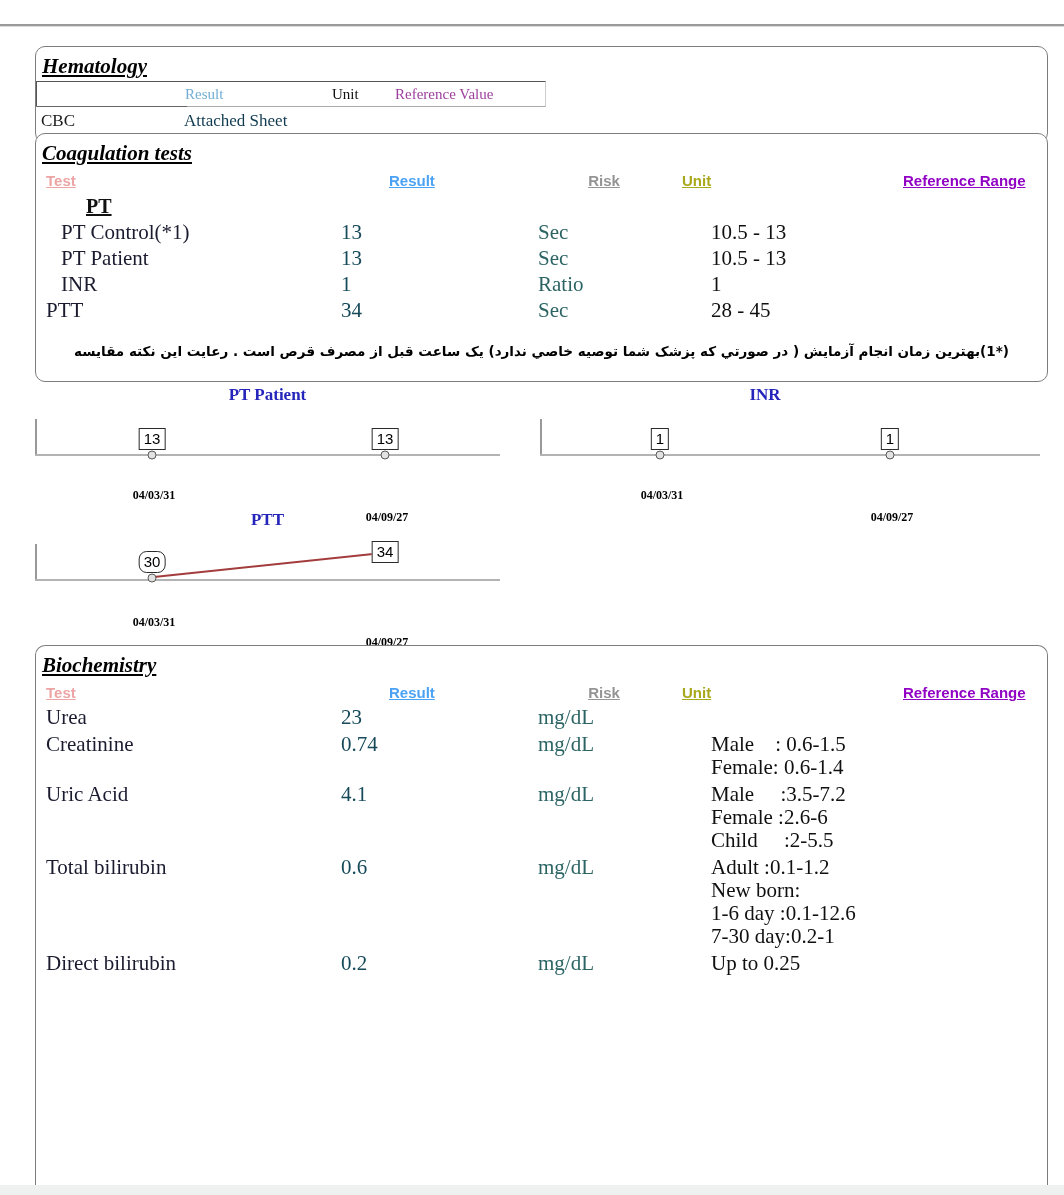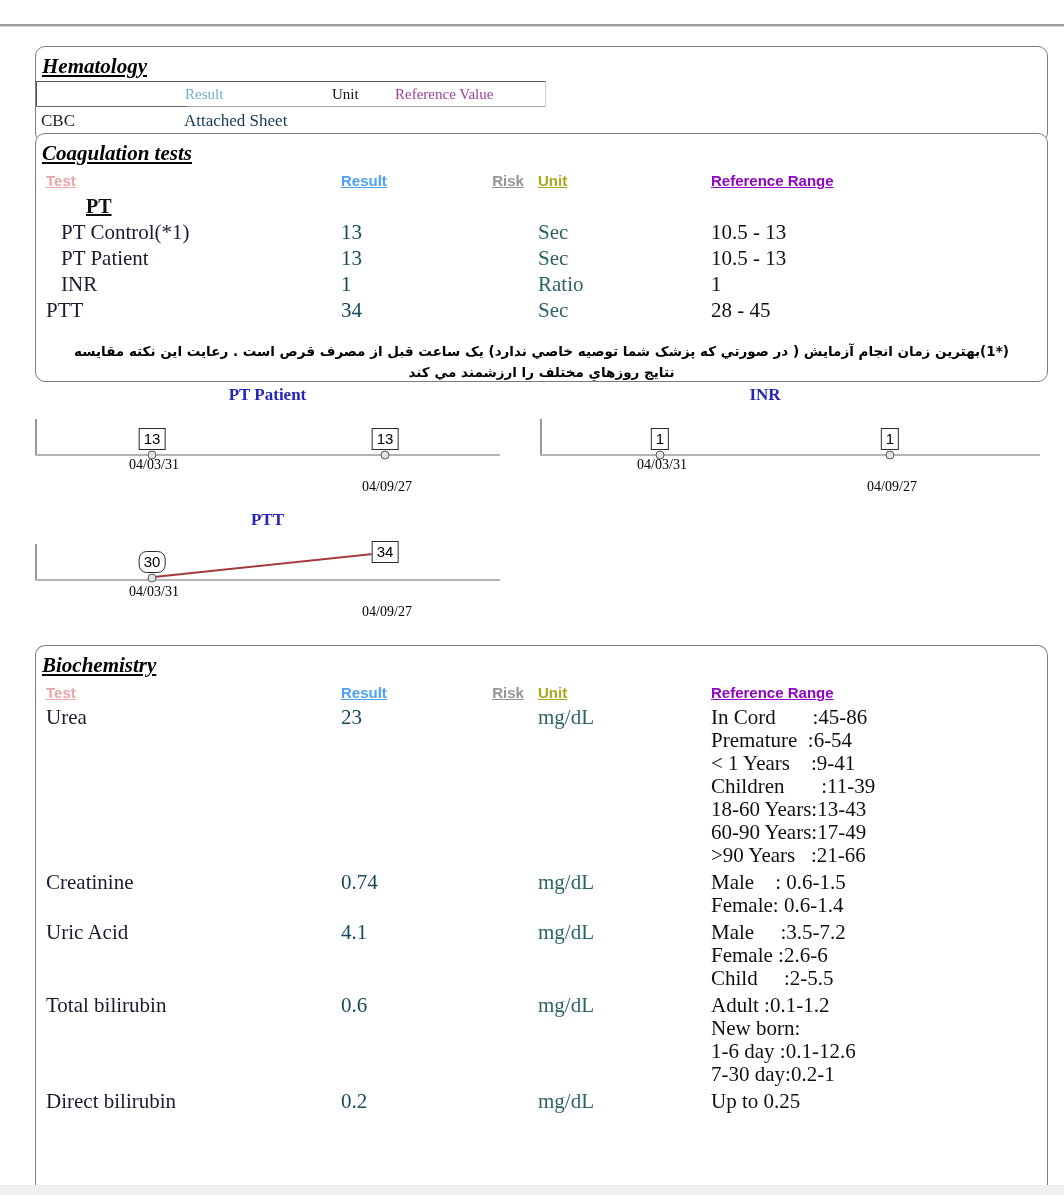--- a/index.html
+++ b/index.html
@@ -43,21 +43,21 @@
     display:grid; grid-template-columns:143px auto; padding-left:5px;
     height:27px; line-height:27px; font-size:17px;
   }
   .hema-test { color:#1a1a1a; }
   .hema-result { color:#103a50; }
 
   
   .lab-header {
     display:grid; grid-template-columns:295px 137px 60px 173px auto;
     padding-left:10px; height:24px; line-height:22px; margin-top:4px;
-    font-family:"Liberation Sans", sans-serif; font-size:15px; font-weight:bold;
+    font-family:"Liberation Sans", sans-serif; font-size:15px; font-weight:bold;gap:48px;
   }
   .lab-header span { text-decoration:underline; }
   .col-test { color:#eda4a4; }
   .col-result { color:#4aa2f5; }
   .col-risk { color:#949494;text-align:center; }
   .col-unit { color:#a8a81c; }
   .col-ref { color:#9104c4; }
 
   .group-label {
     padding-left:50px; height:25px; line-height:24px; font-size:20px; font-weight:bold;
@@ -100,21 +100,21 @@
     position:absolute; width:9px; height:9px; border:1.5px solid #5a5a5a; border-radius:50%;
     background:#e2e2e2; transform:translate(-50%,-50%); top:70px;
   }
   .value-box {
     position:absolute; transform:translateX(-50%);
     border:1.5px solid #2a2a2a; background:#fff; padding:0 4px; height:22px; line-height:19px;
     font-family:"Liberation Sans", sans-serif; font-size:15px; color:#000;
   }
   .date-label {
     position:absolute; transform:translateX(-50%);
-    font-size:14px; font-weight:normal; color:#000; white-space:nowrap;
+    font-size:12px; font-weight:bold; color:#000; white-space:nowrap;margin-top:31px;
   }
   .trend-svg { position:absolute; left:0; top:0; pointer-events:none; }
 
   .bottom-strip { position:absolute; top:1185px; left:0; width:100%; height:10px; background:#eff1f1; }
 </style>
 </head>
 <body>
 
 <div class="page">
   <div class="top-divider"></div>
@@ -171,21 +171,20 @@
     <div class="lab-row">
       <span class="cell-test">PTT</span>
       <span class="cell-result">34</span>
       <span class="cell-risk"></span>
       <span class="cell-unit">Sec</span>
       <span class="cell-ref">28 - 45</span>
     </div>
 
     <div class="footnote">
       <div>(*1)بهترين زمان انجام آزمايش ( در صورتي كه پزشک شما توصيه خاصي ندارد) يک ساعت قبل از مصرف قرص است . رعايت اين نكته مقايسه</div>
-      <div>نتايج روزهاي مختلف را ارزشمند مي كند</div>
     </div>
   </section>
 
   <div class="chart chart-pt">
     <div class="chart-title">PT Patient</div>
     <div class="axis-y"></div>
     <div class="axis-x"></div>
     <div class="marker" style="left:117px;"></div>
     <div class="value-box" style="left:117px; top:43px;">13</div>
     <div class="date-label" style="left:119px; top:72px;">04/03/31</div>
@@ -228,27 +227,20 @@
       <span class="col-risk">Risk</span>
       <span class="col-unit">Unit</span>
       <span class="col-ref">Reference Range</span>
     </div>
 
     <div class="lab-row bio-row">
       <span class="cell-test">Urea</span>
       <span class="cell-result">23</span>
       <span class="cell-risk"></span>
       <span class="cell-unit">mg/dL</span>
-      <span class="cell-ref">In Cord       :45-86
-Premature  :6-54
-&lt; 1 Years    :9-41
-Children       :11-39
-18-60 Years:13-43
-60-90 Years:17-49
-&gt;90 Years   :21-66</span>
     </div>
     <div class="lab-row bio-row">
       <span class="cell-test">Creatinine</span>
       <span class="cell-result">0.74</span>
       <span class="cell-risk"></span>
       <span class="cell-unit">mg/dL</span>
       <span class="cell-ref">Male    : 0.6-1.5
 Female: 0.6-1.4</span>
     </div>
     <div class="lab-row bio-row">

